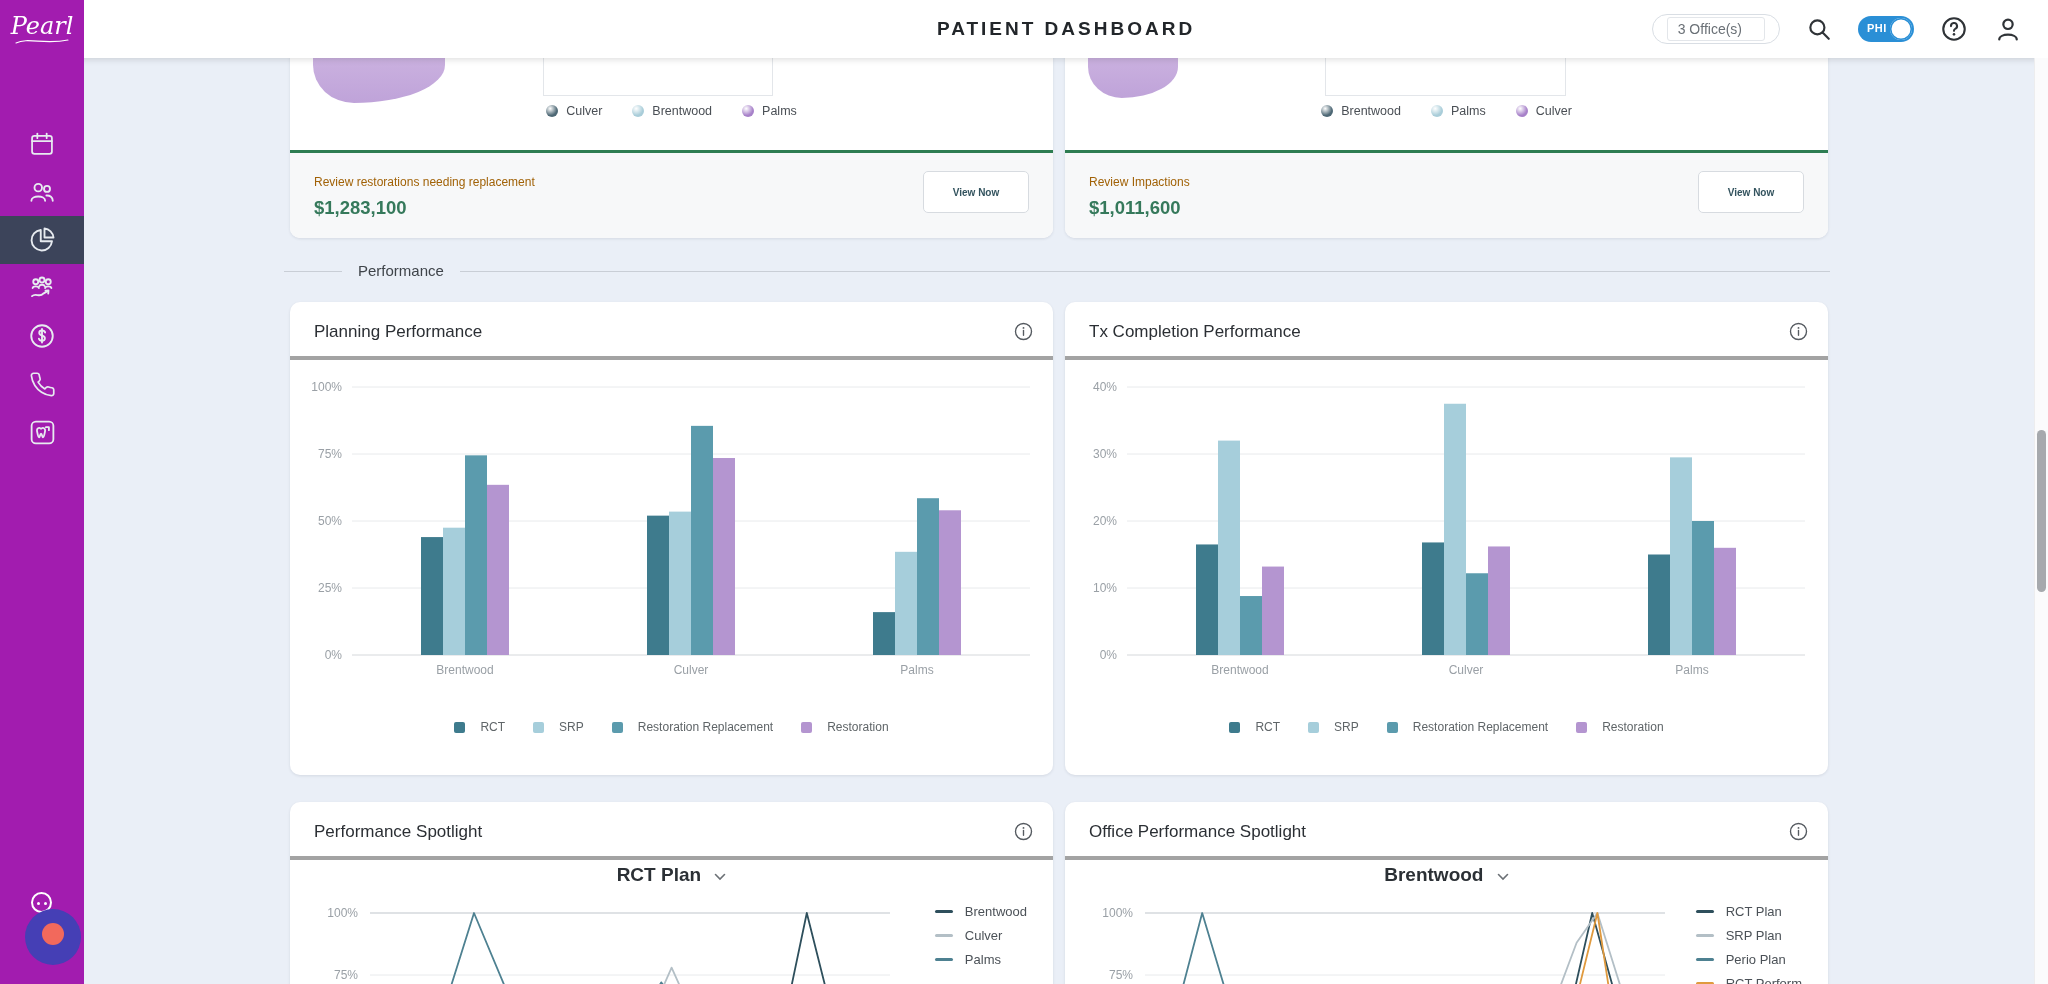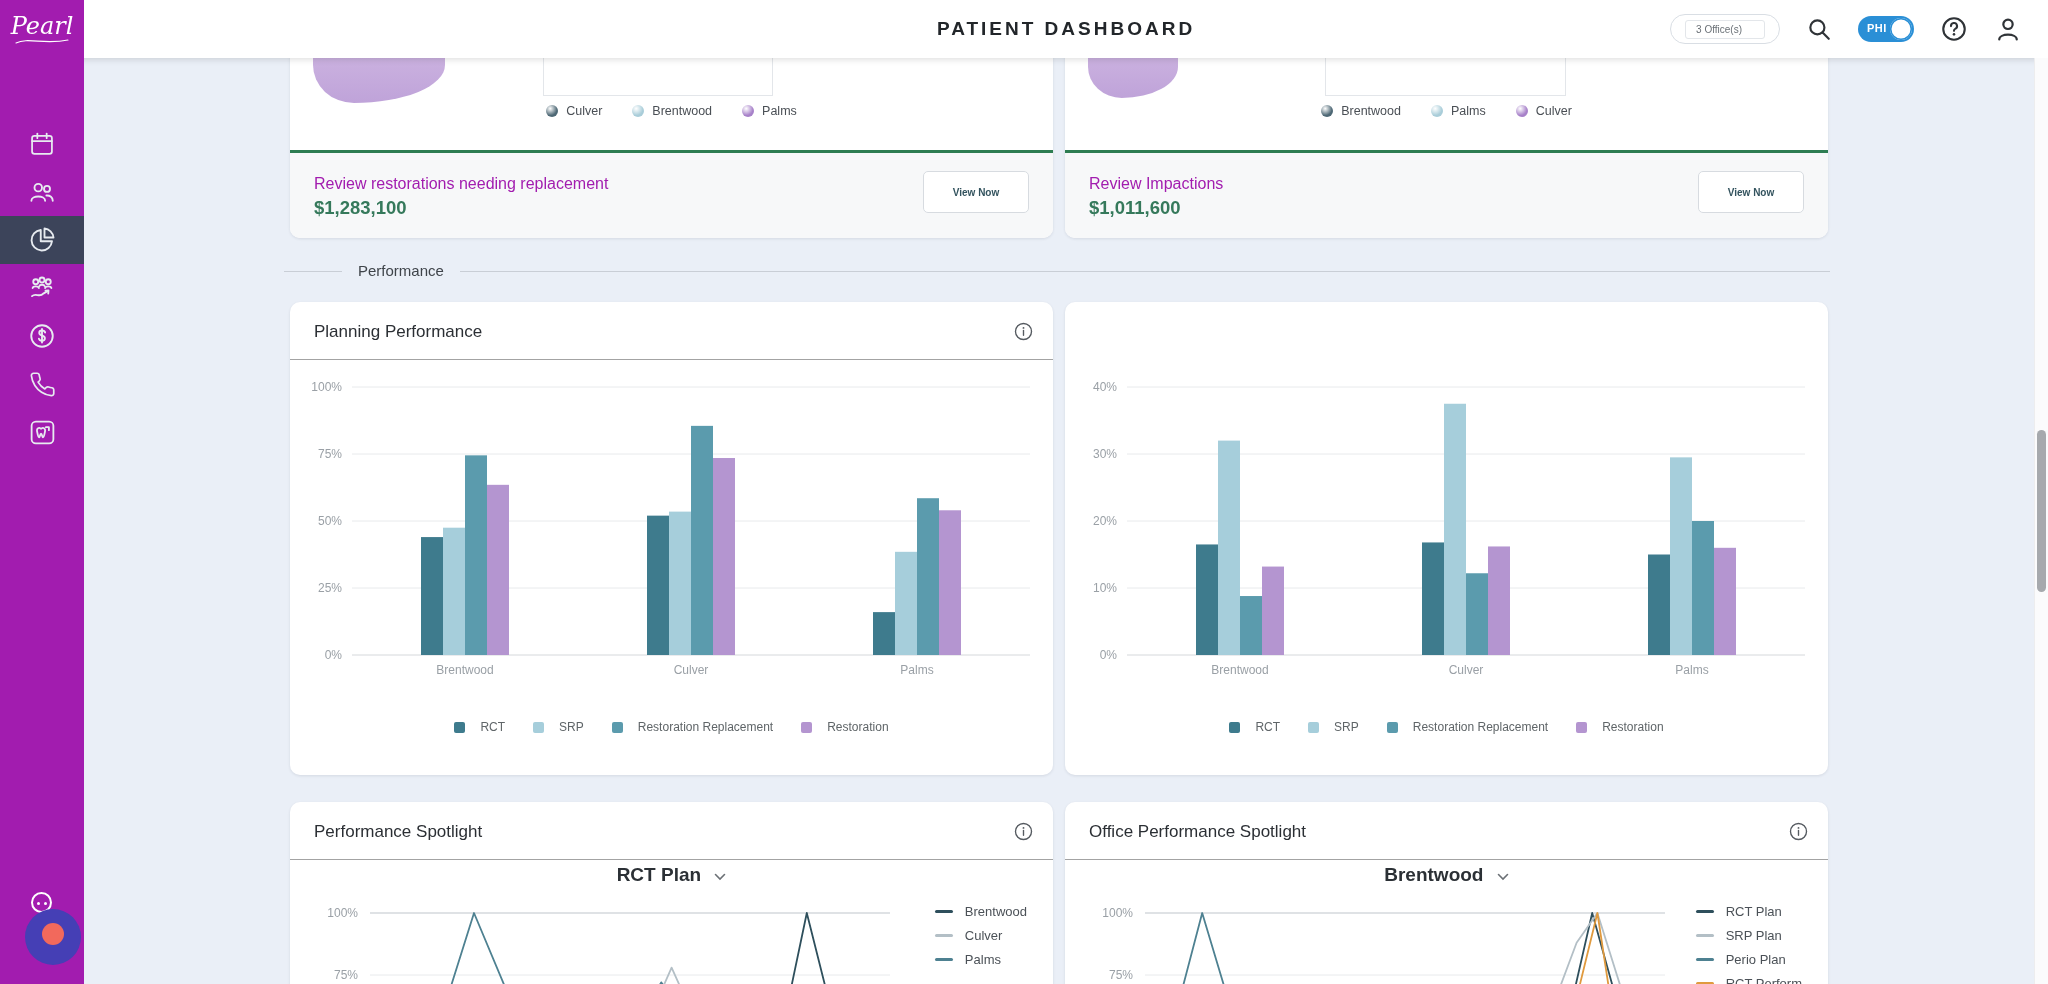--- a/index.html
+++ b/index.html
@@ -7,21 +7,21 @@
   body { font-family:"Liberation Sans", sans-serif; background:#eaeff7; position:relative; }
 
   
   .topbar { position:absolute; left:0; top:0; width:2048px; height:58px; background:#fff;
             box-shadow:0 2px 6px rgba(0,0,0,.12); z-index:20; }
   .topbar-title { position:absolute; left:84px; top:0; width:1964px; height:58px; line-height:58px;
                   text-align:center; font-size:19px; font-weight:700; letter-spacing:3px; color:#22262a; }
   .topbar-right { position:absolute; right:26px; top:0; height:58px; display:flex; align-items:center; gap:26px; }
   .offices-pill { height:30px; border:1px solid #d9dee4; border-radius:15px; display:flex; align-items:center;
                   padding:0 14px; background:#fff; }
-  .offices-inner { border:1px solid #e3e6ea; border-radius:3px; padding:3px 22px 3px 10px; font-size:10px; color:#6a7076; }
+  .offices-inner { border:1px solid #e3e6ea; border-radius:3px; padding:3px 22px 3px 10px; font-size:14px; color:#6a7076; }
   .icon-btn { display:flex; align-items:center; justify-content:center; cursor:pointer; }
   .phi-toggle { width:56px; height:26px; border-radius:13px; background:#2a8fd6; position:relative; cursor:pointer; }
   .phi-label { position:absolute; left:9px; top:6px; font-size:11px; font-weight:700; color:#fff; letter-spacing:.5px; }
   .phi-knob { position:absolute; right:2px; top:2px; width:22px; height:22px; border-radius:50%; background:#fff;
               box-shadow:0 0 0 1.5px #2a8fd6 inset; }
 
   
   .sidebar { position:absolute; left:0; top:0; width:84px; height:984px; background:#a21caf; z-index:30; }
   .logo { position:absolute; top:12px; left:0; width:84px; text-align:center; color:#fff;
           font-family:"DejaVu Serif", serif; font-style:italic; font-size:24px; }
@@ -43,33 +43,33 @@
 
   
   .sum-card { width:763px; height:330px; top:-150px; }
   .sum-blob { position:absolute; background:linear-gradient(180deg,#cdb4e1,#bfa3d9); }
   .sum-frame { position:absolute; top:60px; width:230px; height:128px; background:#fff; border:1px solid #e3e6ea; }
   .sum-legend { position:absolute; top:196px; left:0; width:100%; display:flex; justify-content:center; gap:30px; }
   .sum-legend .li { display:flex; align-items:center; gap:8px; font-size:12.5px; color:#4a4f55; }
   .dot { width:12px; height:12px; border-radius:50%; }
   .green-rule { position:absolute; top:242px; left:0; width:100%; height:3px; background:#2e7d52; }
   .sum-bottom { position:absolute; top:245px; left:0; width:100%; height:85px; background:#f7f8f9; }
-  .sum-msg { position:absolute; left:24px; top:22px; font-size:16px; color:#a21caf; }
+  .sum-msg { position:absolute; left:24px; top:22px; font-size:12px; color:#a16207; }
   .sum-amt { position:absolute; left:24px; top:44px; font-size:18.5px; font-weight:700; color:#35795b; }
   .view-btn { position:absolute; right:24px; top:18px; width:106px; height:42px; background:#fff;
               border:1px solid #d7dbe0; border-radius:5px; font-size:10px; font-weight:700; color:#33535e;
               display:flex; align-items:center; justify-content:center; cursor:pointer; }
 
   
   .section-div { position:absolute; left:200px; top:205px; width:1546px; height:16px; }
   .section-div .line { position:absolute; left:0; top:8px; width:100%; height:1px; background:#c9ced6; }
   .section-div .lbl { position:absolute; left:58px; top:0; background:#eaeff7; padding:0 16px; font-size:15px; color:#3f444a; line-height:16px; }
 
   
-  .card-head { position:absolute; left:0; top:0; width:100%; height:58px; border-bottom:1px solid #a3a3a3; }
+  .card-head { position:absolute; left:0; top:0; width:100%; height:58px; border-bottom:4px solid #a3a3a3; }
   .card-title { position:absolute; left:24px; top:20px; font-size:17px; color:#2b2f34; }
   .info-ic { position:absolute; right:20px; top:20px; cursor:pointer; }
 
   .bar-card { width:763px; height:473px; top:244px; }
   .bar-card svg.chart { position:absolute; left:0; top:59px; }
   .bar-legend { position:absolute; left:0; top:418px; width:100%; display:flex; justify-content:center; gap:28px; }
   .bar-legend .li { display:flex; align-items:center; gap:15px; font-size:12px; color:#5f6568; }
   .sw { width:11px; height:11px; border-radius:2px; }
 
   .line-card { width:763px; height:440px; top:744px; }
@@ -306,20 +306,30 @@
           <span>Restoration Replacement</span>
         </span>
         <span class="li">
           <span class="sw" style="background: rgb(180, 149, 208);"></span>
           <span>Restoration</span>
         </span>
       </div>
   </div>
 
   <div class="card bar-card" style="left:981px">
+    <div class="card-head">
+      <div class="card-title">Tx Completion Performance</div>
+      <span class="info-ic">
+        <svg width="19" height="19" viewBox="0 0 18 18" fill="none" stroke="#565b61" stroke-width="1.3">
+          <circle cx="9" cy="9" r="7.6"></circle>
+            <line x1="9" y1="8" x2="9" y2="12.6" stroke-linecap="round"></line>
+          <circle cx="9" cy="5.6" r="0.9" fill="#565b61" stroke="none"></circle>
+        </svg>
+      </span>
+    </div>
     <svg class="chart" width="763" height="355">
         <line x1="62" y1="294" x2="740" y2="294" stroke="#d5d8db" stroke-width="1"></line>
         <text x="52" y="298" text-anchor="end" font-size="12" fill="#9aa0a6">0%</text>
         <line x1="62" y1="227" x2="740" y2="227" stroke="#e8eaec" stroke-width="1"></line>
         <text x="52" y="231" text-anchor="end" font-size="12" fill="#9aa0a6">10%</text>
         <line x1="62" y1="160" x2="740" y2="160" stroke="#e8eaec" stroke-width="1"></line>
         <text x="52" y="164" text-anchor="end" font-size="12" fill="#9aa0a6">20%</text>
         <line x1="62" y1="93" x2="740" y2="93" stroke="#e8eaec" stroke-width="1"></line>
         <text x="52" y="97" text-anchor="end" font-size="12" fill="#9aa0a6">30%</text>
         <line x1="62" y1="26" x2="740" y2="26" stroke="#e8eaec" stroke-width="1"></line>

